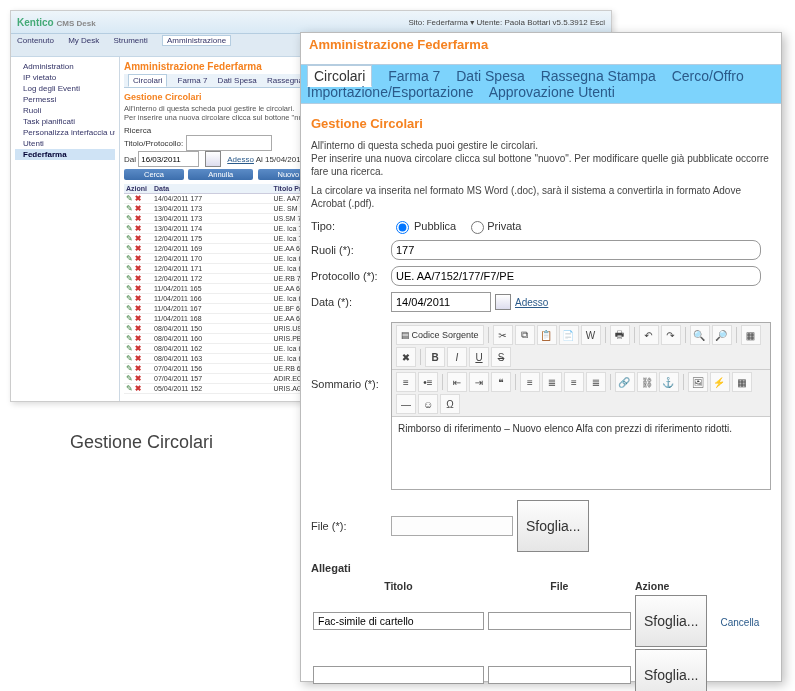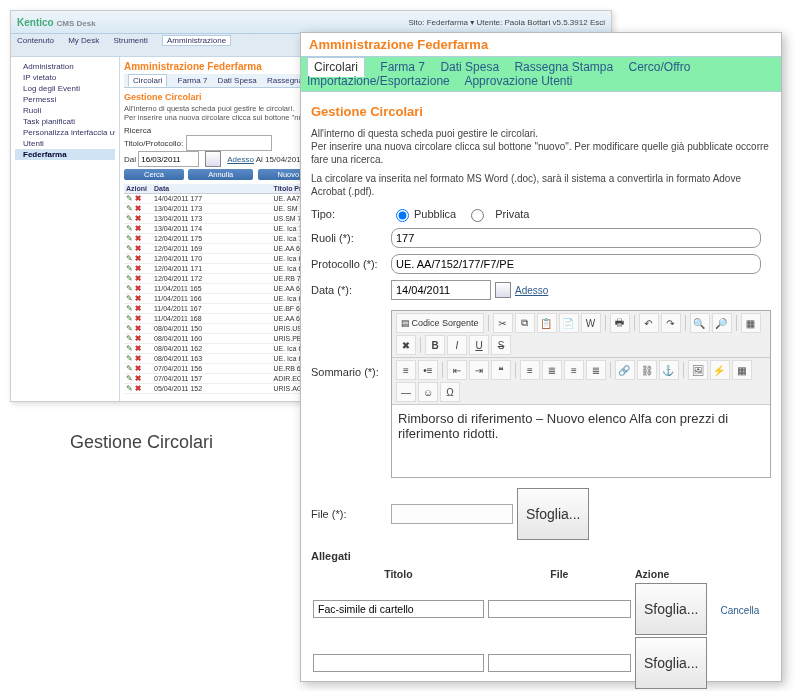--- a/index.html
+++ b/index.html
@@ -121,25 +121,26 @@
     box-shadow: 3px 3px 10px rgba(0,0,0,0.25);
     font-size: 11px;
   }
   .fg-title {
     color: #f58220;
     font-weight: bold;
     font-size: 13px;
     padding: 4px 8px;
   }
   .fg-tabs {
-    background: #86efac;
+    background: #7dd3fc;
     border-top: 1px solid #b5cde0;
     border-bottom: 1px solid #b5cde0;
     padding: 3px 6px;
-    font-size: 12px;
+    font-size: 14px;
+    margin-top: 8px;
   }
   .fg-tabs span {
     margin-right: 12px;
     color: #2a5a8a;
     cursor: pointer;
   }
   .fg-tabs .active {
     background: #fff;
     border: 1px solid #b5cde0;
     border-bottom: 1px solid #fff;
@@ -213,21 +214,21 @@
   .tb-select {
     height: 18px;
     font-size: 9px;
     border: 1px solid #bbb;
     background: #fff;
     min-width: 60px;
   }
   .editor-body {
     min-height: 60px;
     padding: 6px;
-    font-size: 13px;
+    font-size: 10px;
     color: #333;
   }
 
   .file-row { display: flex; align-items: center; margin: 10px 0; font-size: 11px; }
   .file-row label { width: 80px; }
   .file-box { border: 1px solid #aaa; height: 18px; width: 120px; margin-right: 4px; background:#fdfdfd;}
   .sfoglia {
     display: inline-block;
     border: 1px solid #888;
     background: linear-gradient(#fdfdfd,#e6e6e6);
@@ -470,21 +471,21 @@
       <div>All'interno di questa scheda puoi gestire le circolari.</div>
       <div>Per inserire una nuova circolare clicca sul bottone "nuovo". Per modificare quelle già pubblicate occorre fare una ricerca.</div>
       <div style="margin-top:6px">La circolare va inserita nel formato MS Word (.doc), sarà il sistema a convertirla in formato Adove Acrobat (.pdf).</div>
     </div>
 
     <div class="form-row">
       <label>Tipo:</label>
       <input type="radio" name="tipo" checked="" style="">
       <span style="margin:0 10px 0 2px;">Pubblica</span>
       <input type="radio" name="tipo" style="">
-      <span style="margin-left:8px;">Privata</span>
+      <span style="margin-left:0;">Privata</span>
     </div>
     <div class="form-row">
       <label>Ruoli (*):</label>
       <input type="text" class="w-wide" value="177" style="">
     </div>
     <div class="form-row">
       <label>Protocollo (*):</label>
       <input type="text" class="w-wide" value="UE. AA/7152/177/F7/PE" style="">
     </div>
     <div class="form-row">

